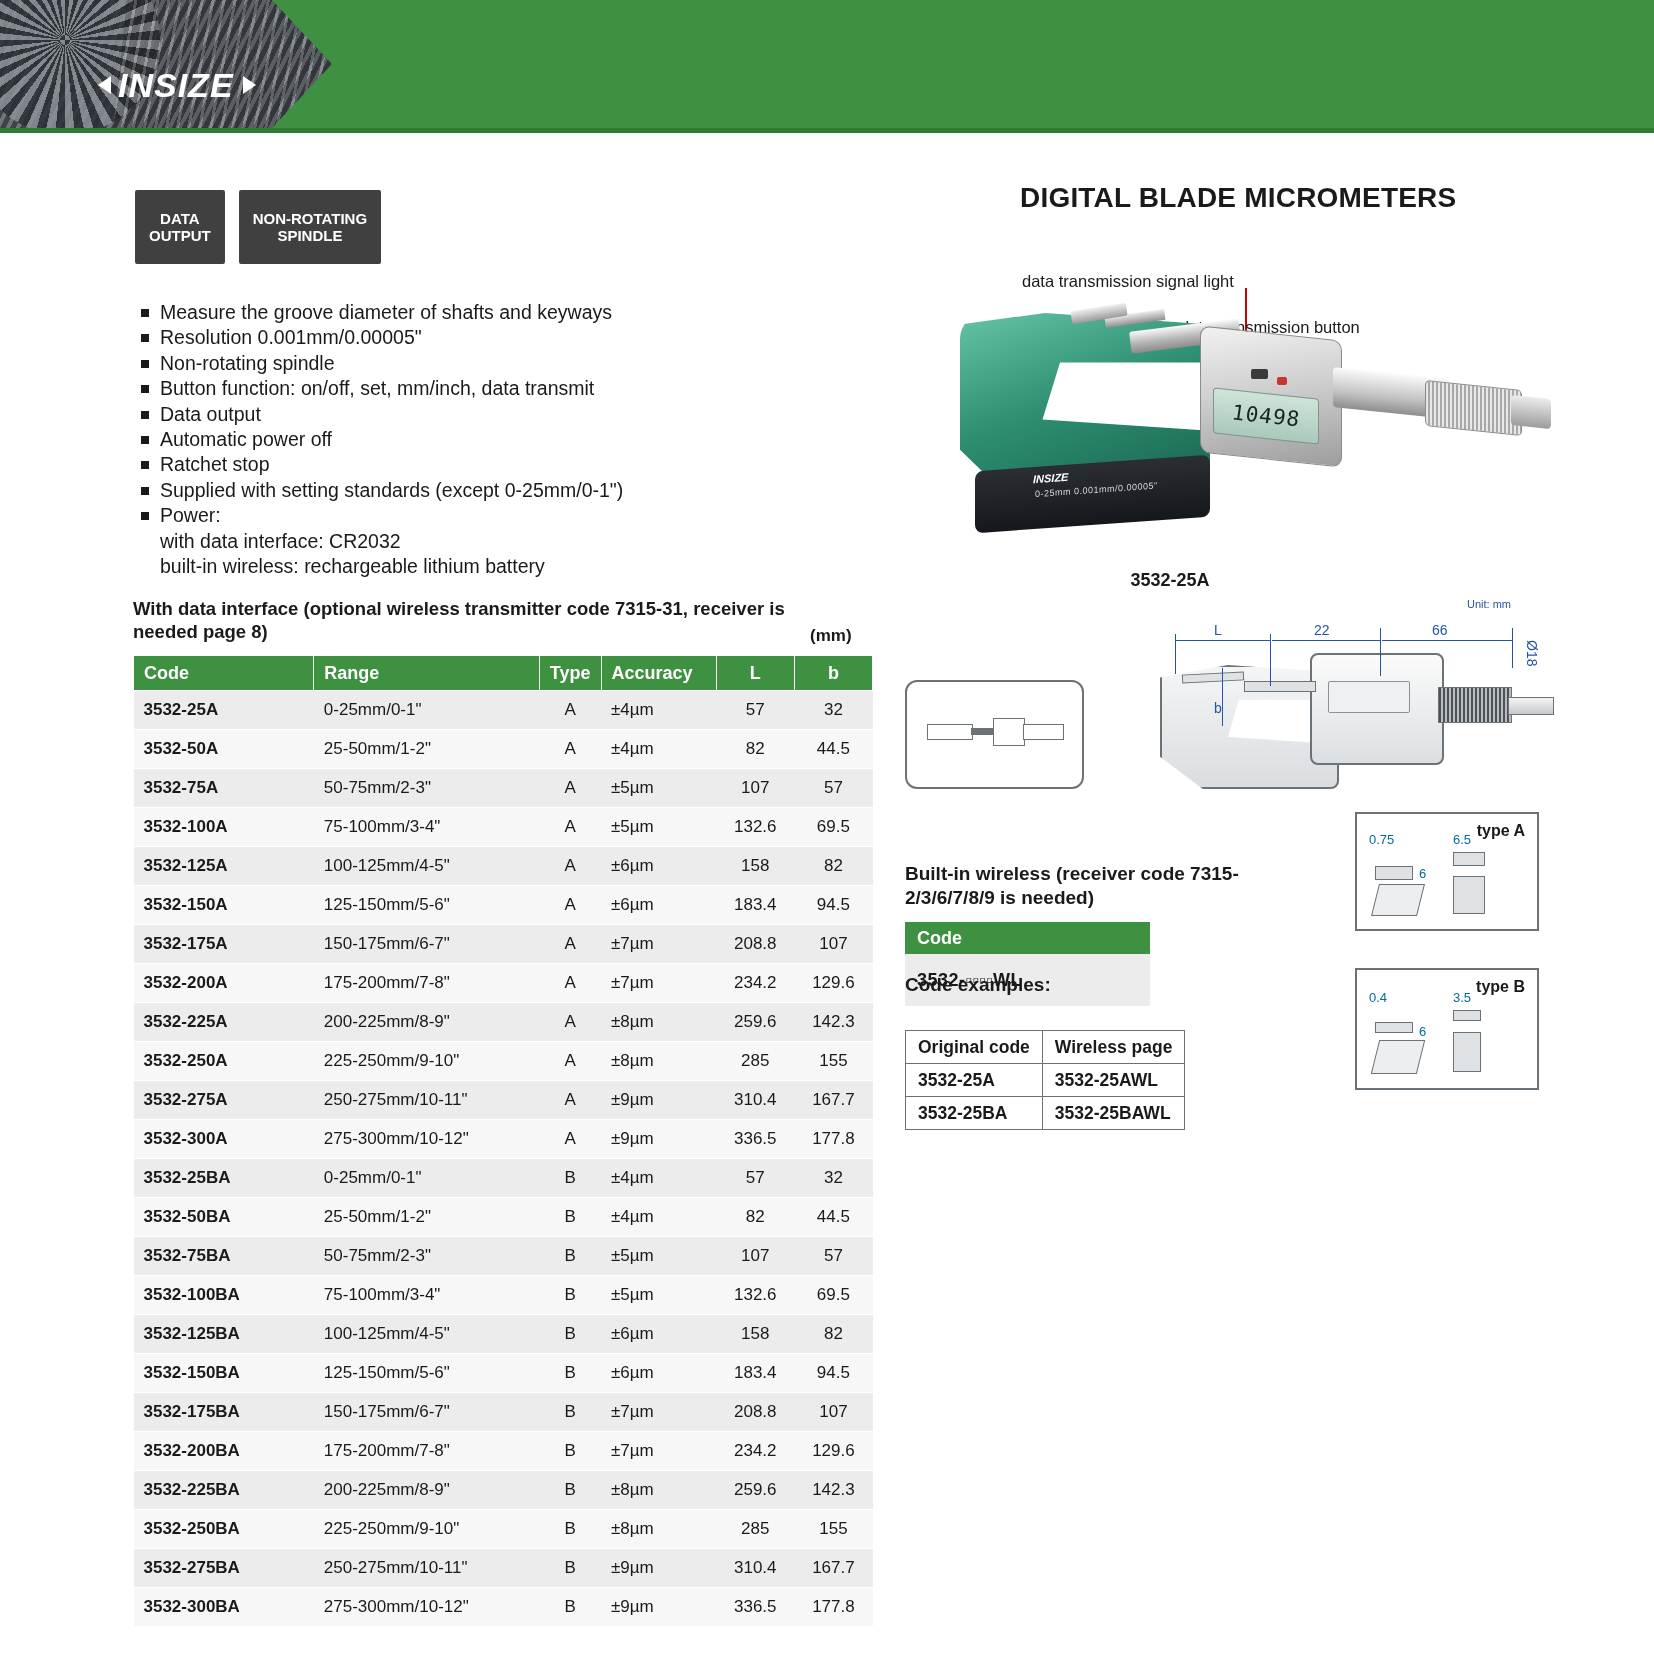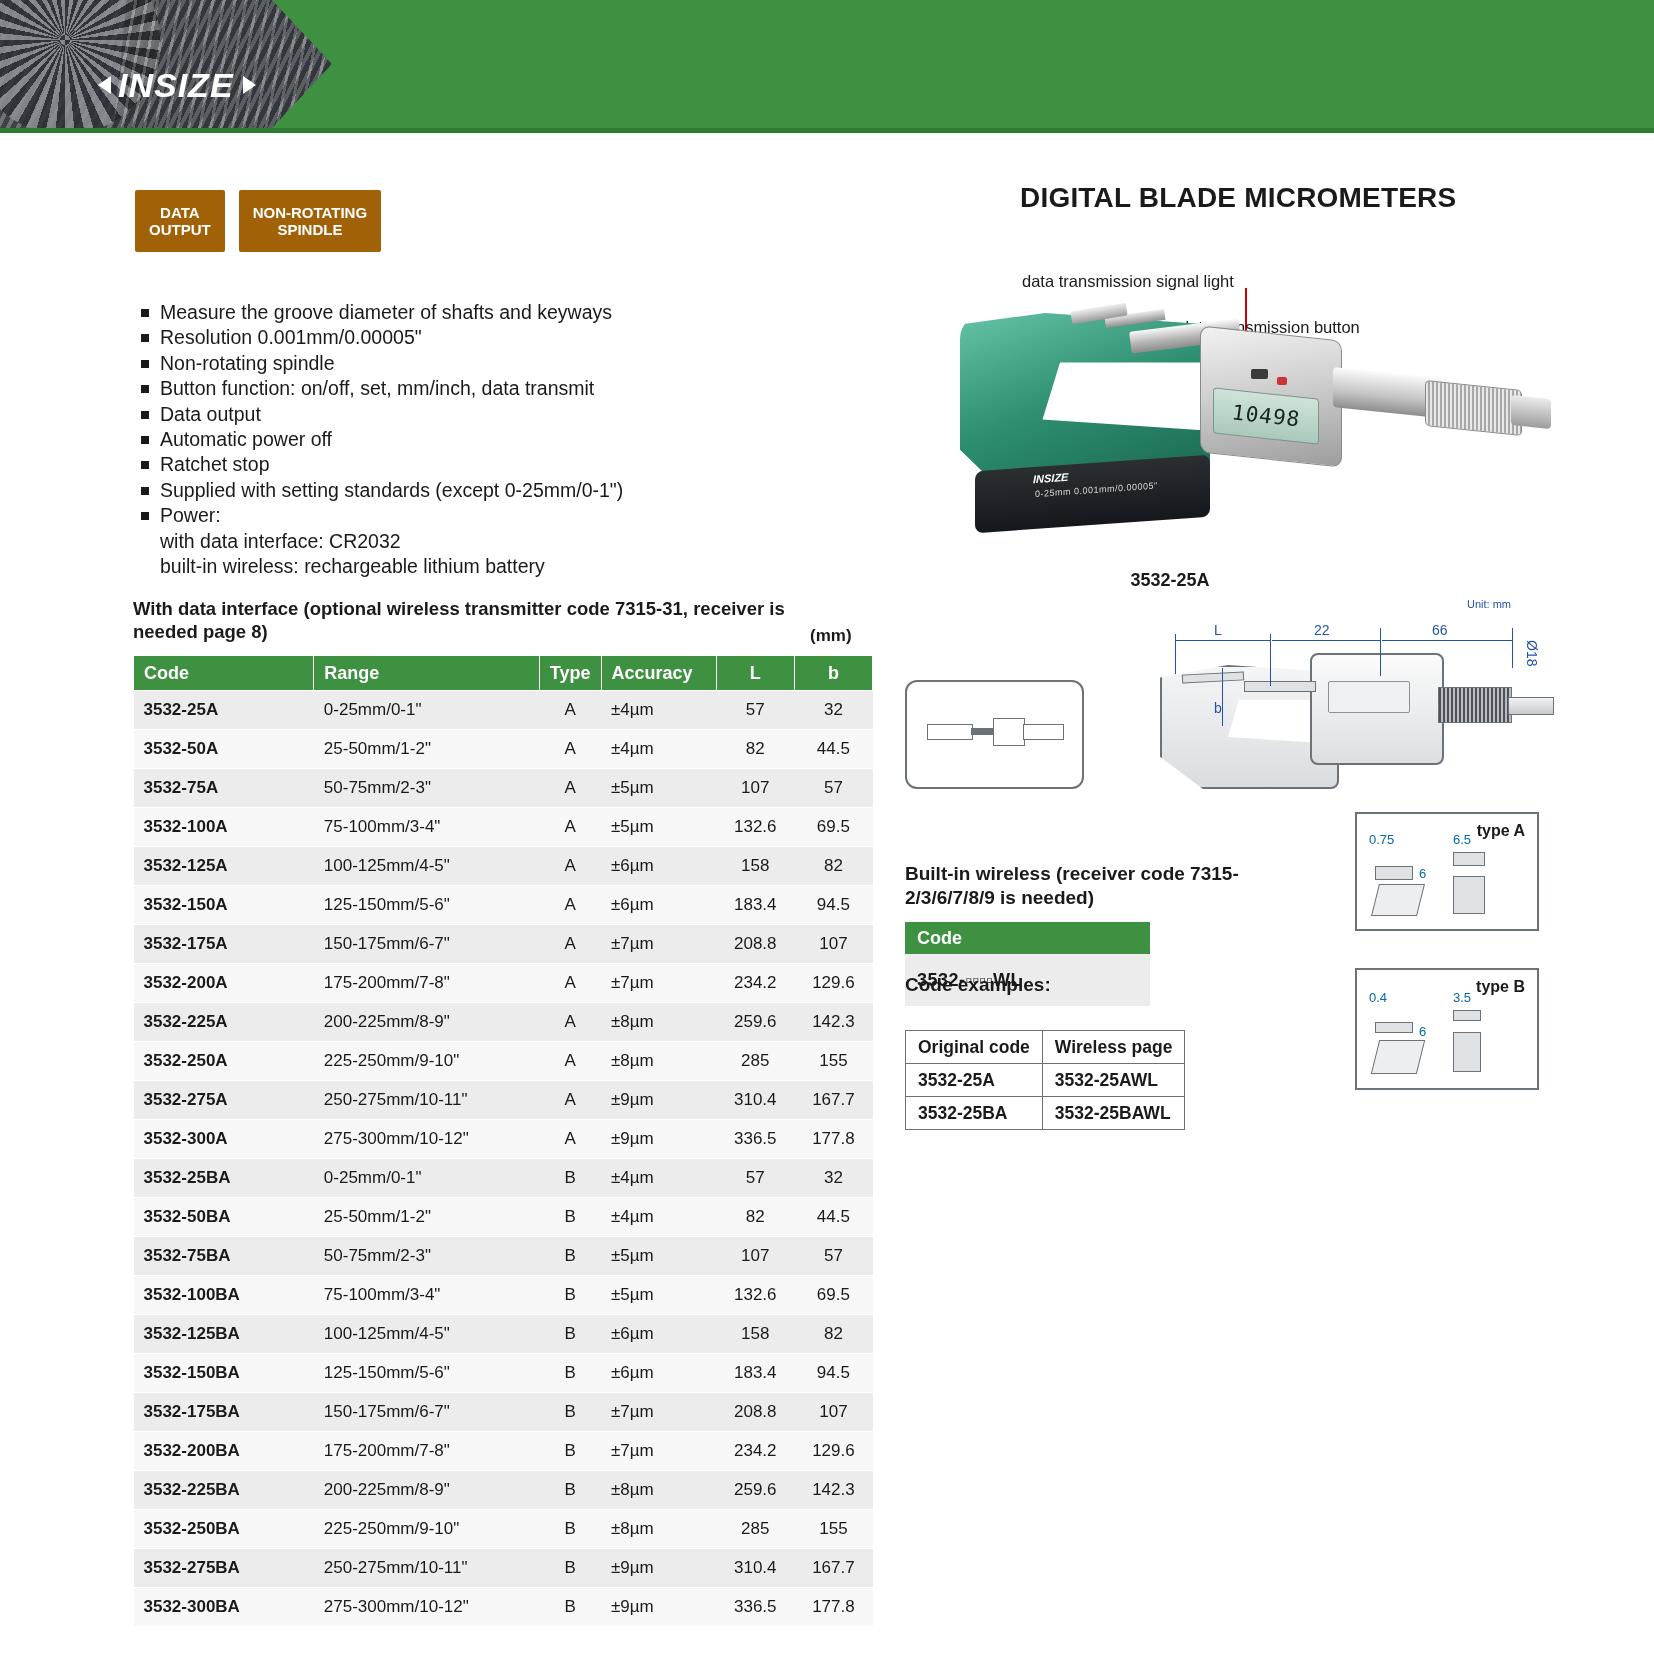--- a/index.html
+++ b/index.html
@@ -111,26 +111,26 @@
   }
 
   
   .badges {
     position: absolute;
     left: 135px; top: 190px;
     display: flex;
     gap: 14px;
   }
   .badge {
-    background: #a16207;
+    background: #404040;
     color: #ffffff;
     font-size: 15px;
     font-weight: bold;
     text-align: center;
-    padding: 14px 14px;
+    padding: 20px 14px;
     line-height: 17px;
     border-radius: 2px;
     white-space: pre-line;
   }
 
   
   .features {
     position: absolute;
     left: 138px; top: 300px;
     width: 700px;

